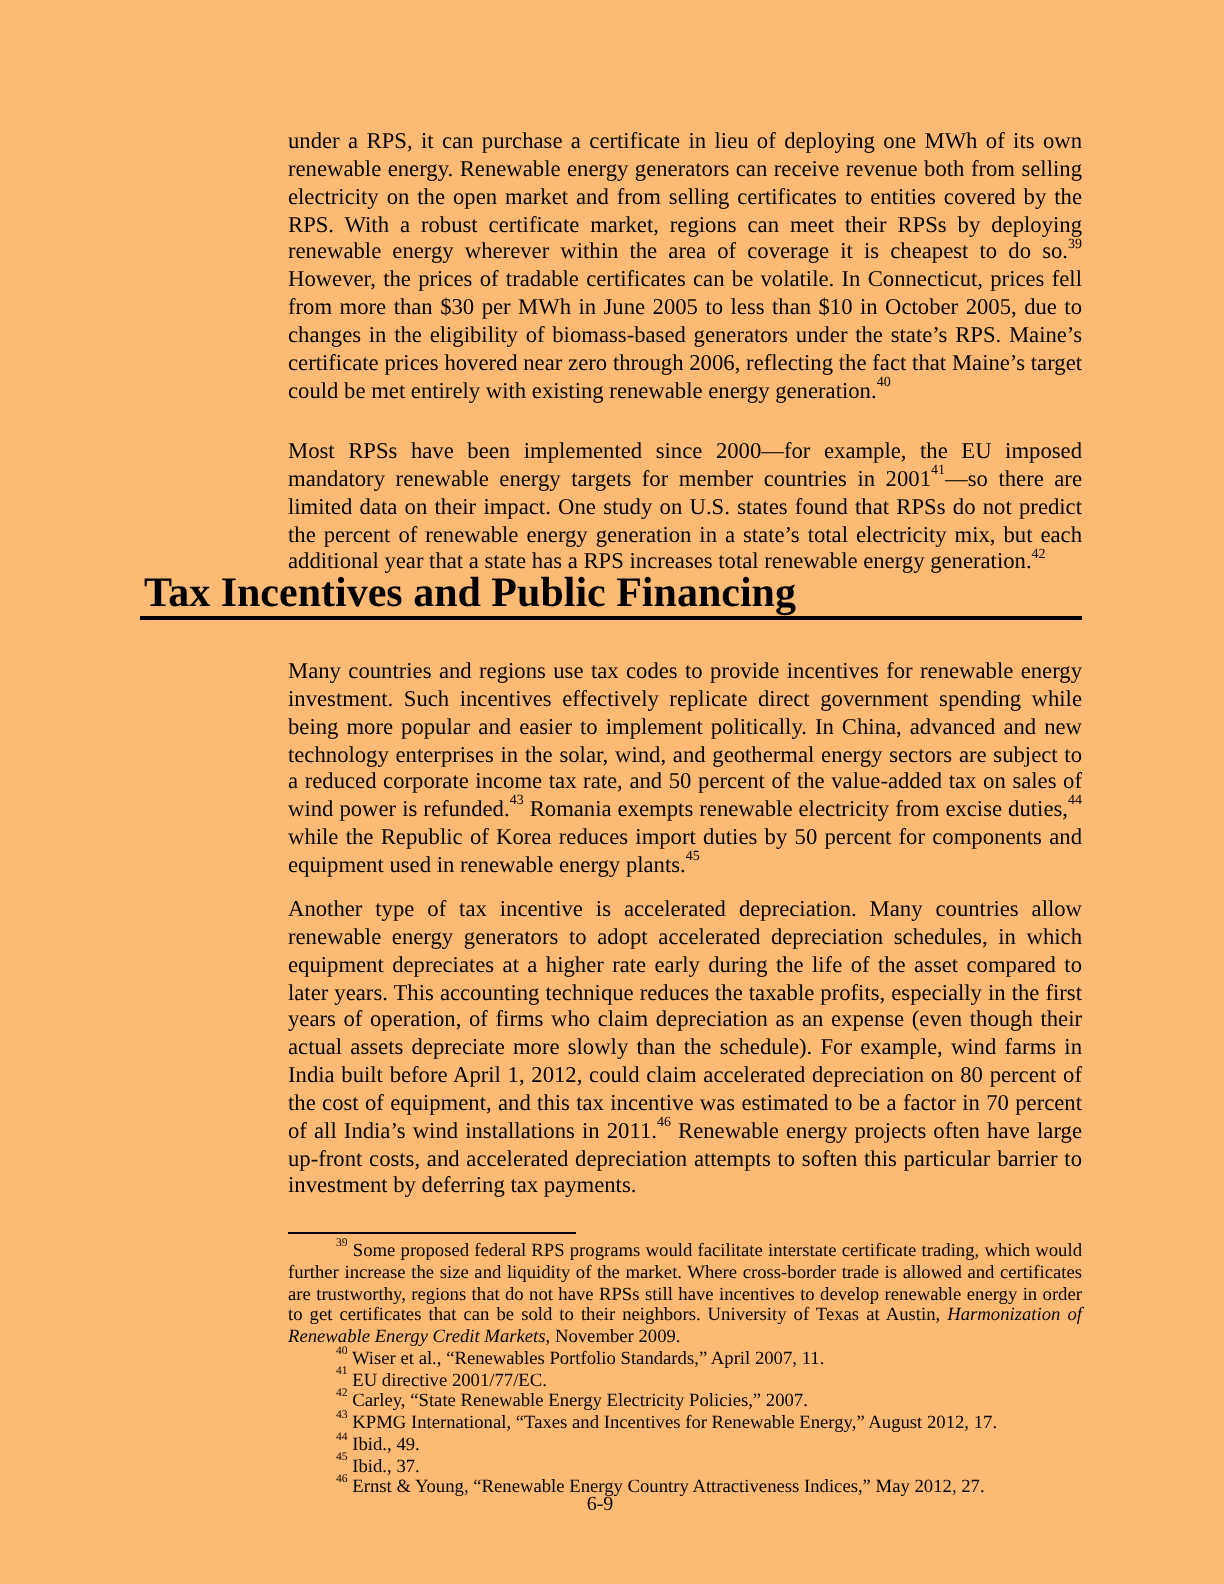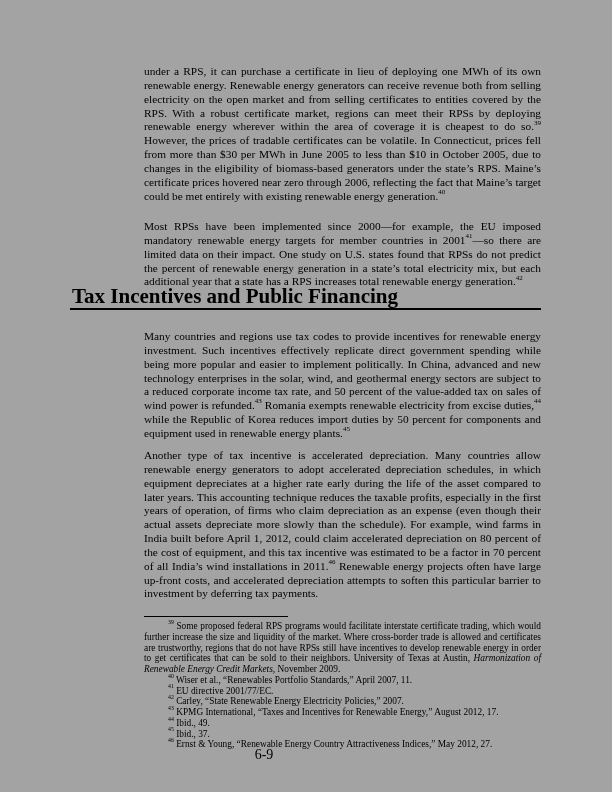--- a/index.html
+++ b/index.html
@@ -1,32 +1,32 @@
 <!DOCTYPE html>
 <html><head>
 <meta charset="utf-8">
 <style>
   html, body { margin: 0; padding: 0; background: #ffffff; }
   body { width: 612px; height: 792px; position: relative; overflow: hidden; }
-  .page { position: absolute; left: 0; top: 0; width: 612px; height: 792px; background: #a3a3a3; color: #000;
+  .page { position: absolute; left: 0; top: 0; width: 612px; height: 792px; background: #fdba74; color: #000;
           font-family: "Liberation Serif", "DejaVu Serif", serif; }
   .body-text { position: absolute; left: 144px; width: 397px; font-size: 11.35px; line-height: 13.85px;
                text-align: justify; margin: 0; }
   .body-text p { margin: 0; }
   sup { font-size: 7px; line-height: 0; vertical-align: super; position: relative; top: -1px; }
   .heading { position: absolute; left: 72px; top: 286px; width: 469px; font-size: 21px; font-weight: bold;
              margin: 0; line-height: 20px; }
   .heading-rule { position: absolute; left: 70px; top: 308px; width: 471px; height: 2px; background: #000; }
   .fn-rule { position: absolute; left: 144px; top: 616px; width: 144px; height: 1px; background: #000; }
   .footnotes { position: absolute; left: 144px; top: 621px; width: 397px; font-size: 9.35px; line-height: 10.75px; }
   .footnotes p { margin: 0; }
   .fn-first { text-indent: 24px; text-align: justify; }
   .fn-line { padding-left: 24px; }
   .footnotes sup { font-size: 5.8px; top: -1px; }
-  .page-number { position: absolute; left: 0; width: 528px; top: 747px; text-align: center; font-size: 14px; }
+  .page-number { position: absolute; left: 0; width: 528px; top: 747px; text-align: center; font-size: 10px; padding-left: 36px; }
 </style>
 </head>
 <body>
 
 <div class="page">
 
   <div class="body-text" style="top:65px;">
     <p>
       <span>under a RPS, it can purchase a certificate in lieu of deploying one MWh of its own renewable energy. Renewable energy generators can receive revenue both from selling electricity on the open market and from selling certificates to entities covered by the RPS. With a robust certificate market, regions can meet their RPSs by deploying renewable energy wherever within the area of coverage it is cheapest to do so.</span><sup>39</sup><span> However, the prices of tradable certificates can be volatile. In Connecticut, prices fell from more than $30 per MWh in June 2005 to less than $10 in October 2005, due to changes in the eligibility of biomass-based generators under the state’s RPS. Maine’s certificate prices hovered near zero through 2006, reflecting the fact that Maine’s target could be met entirely with existing renewable energy generation.</span><sup>40</sup>
     </p>

